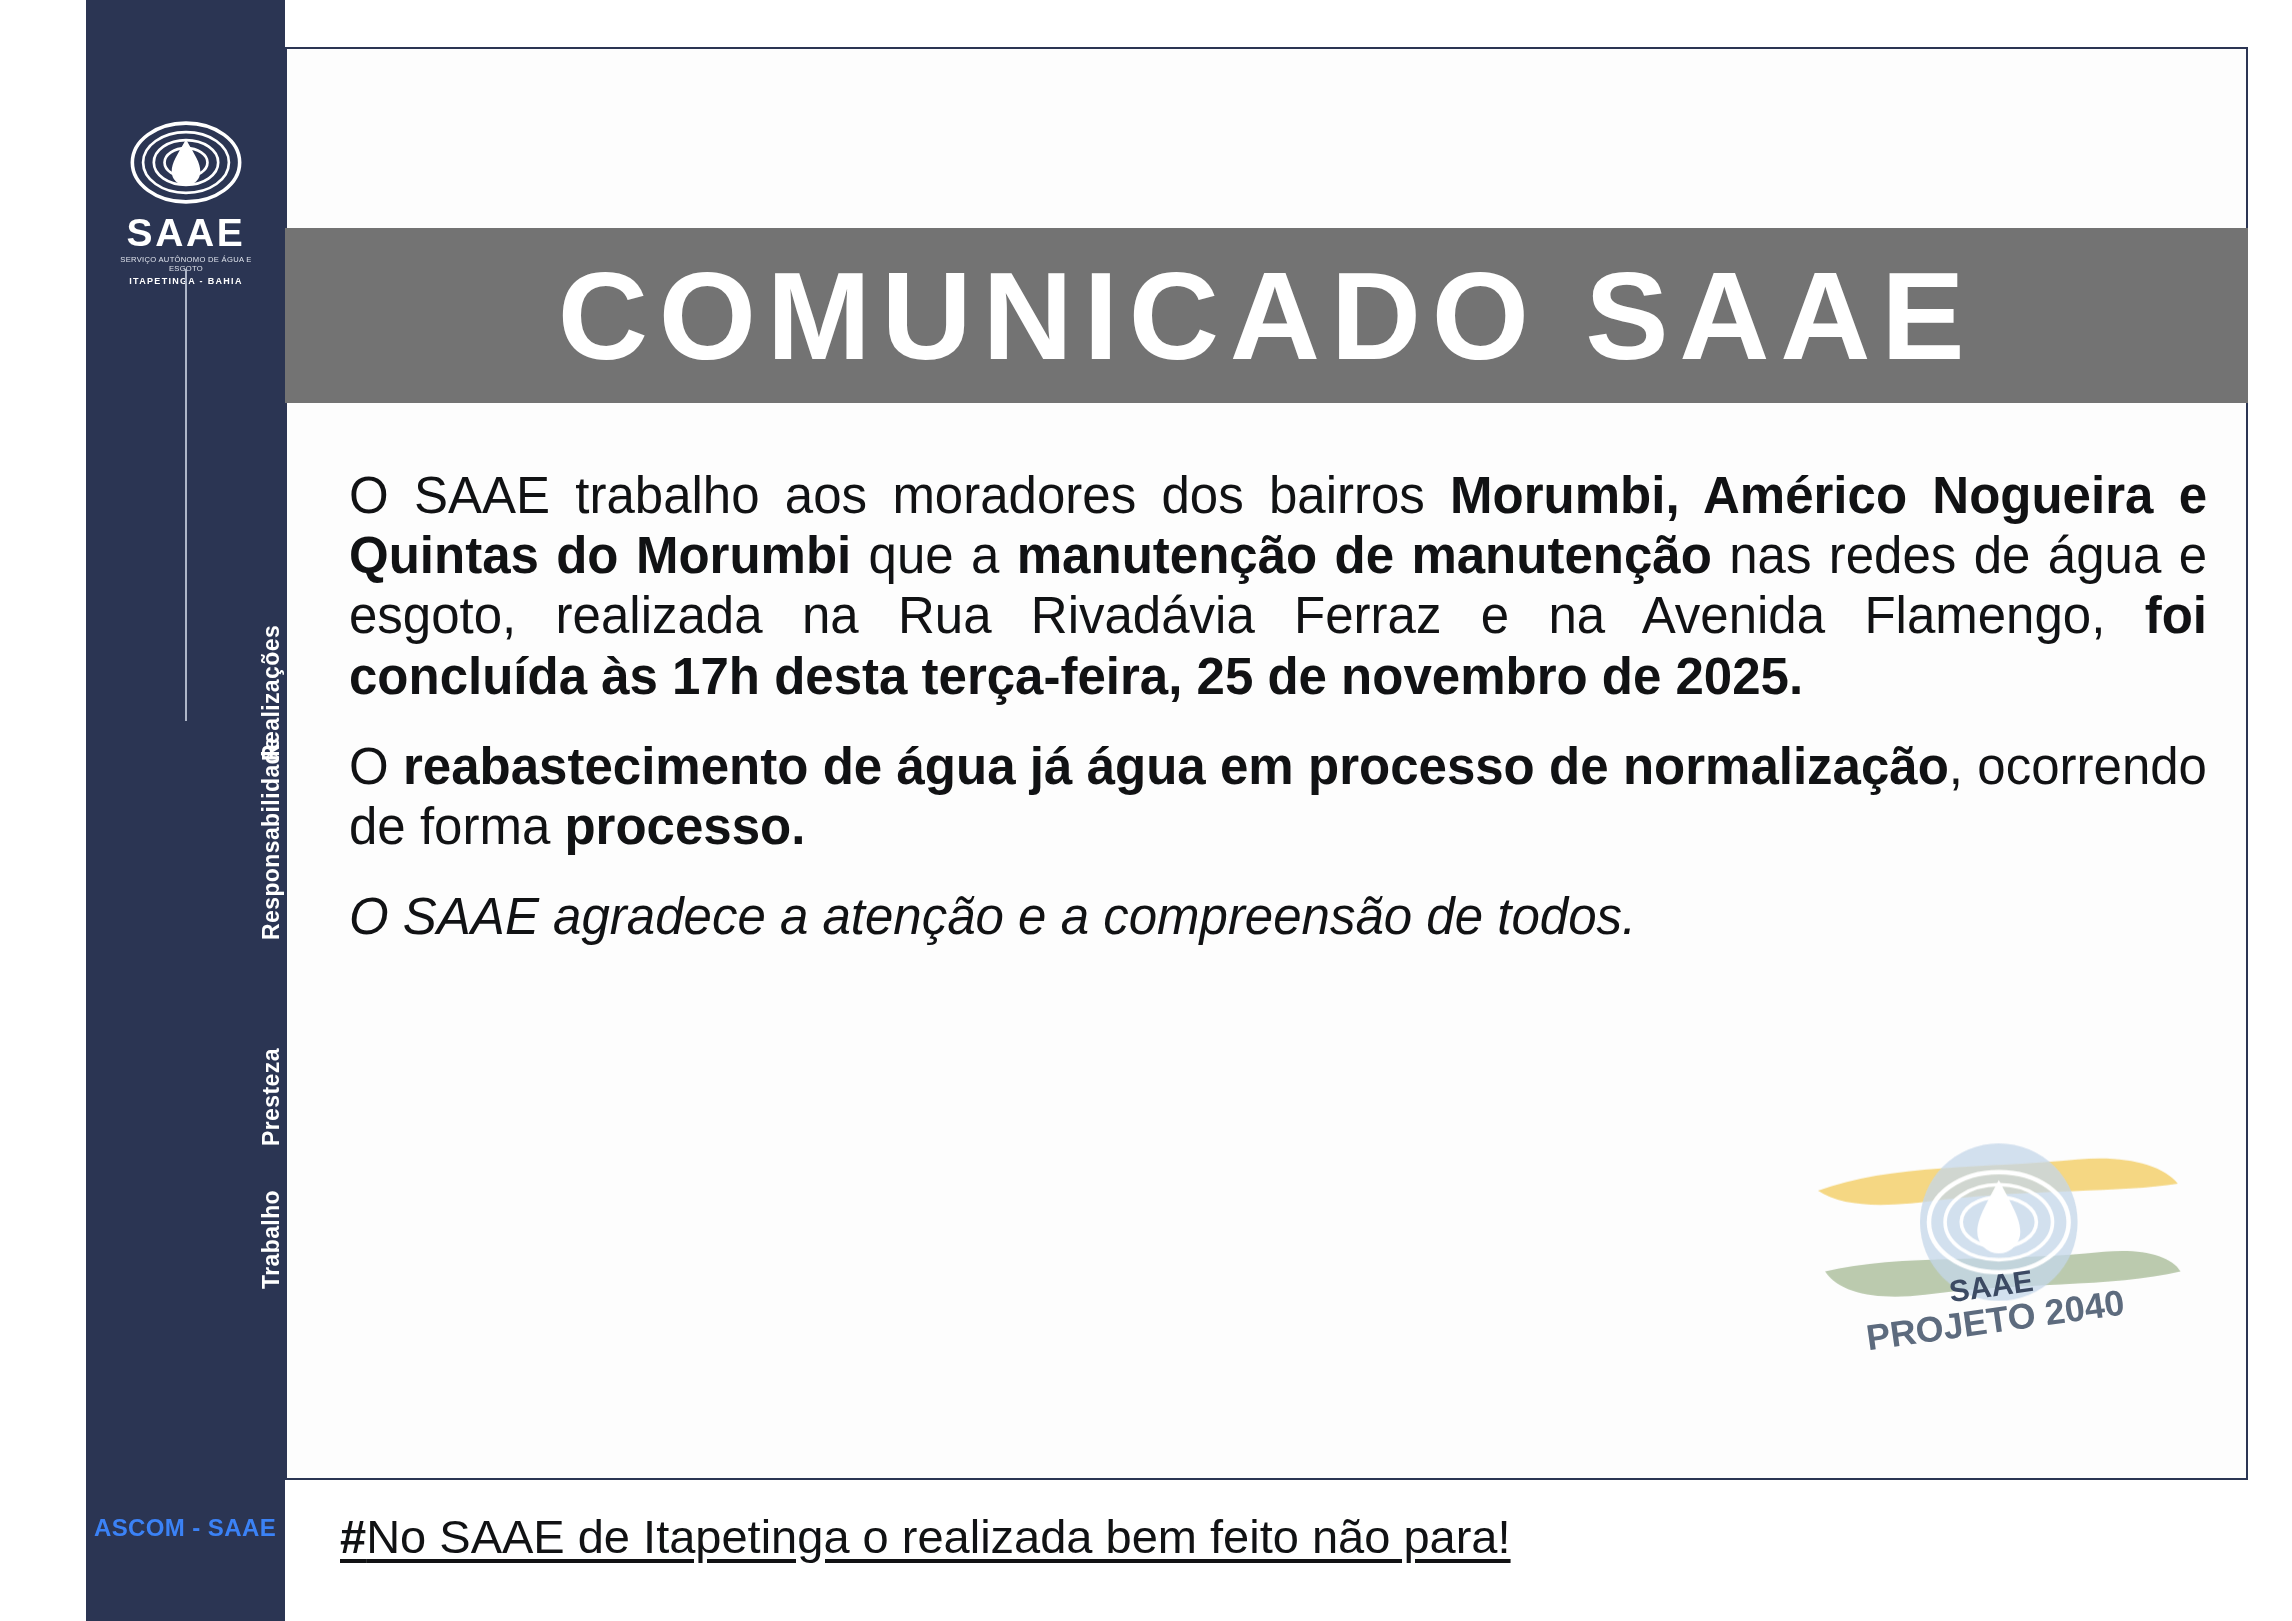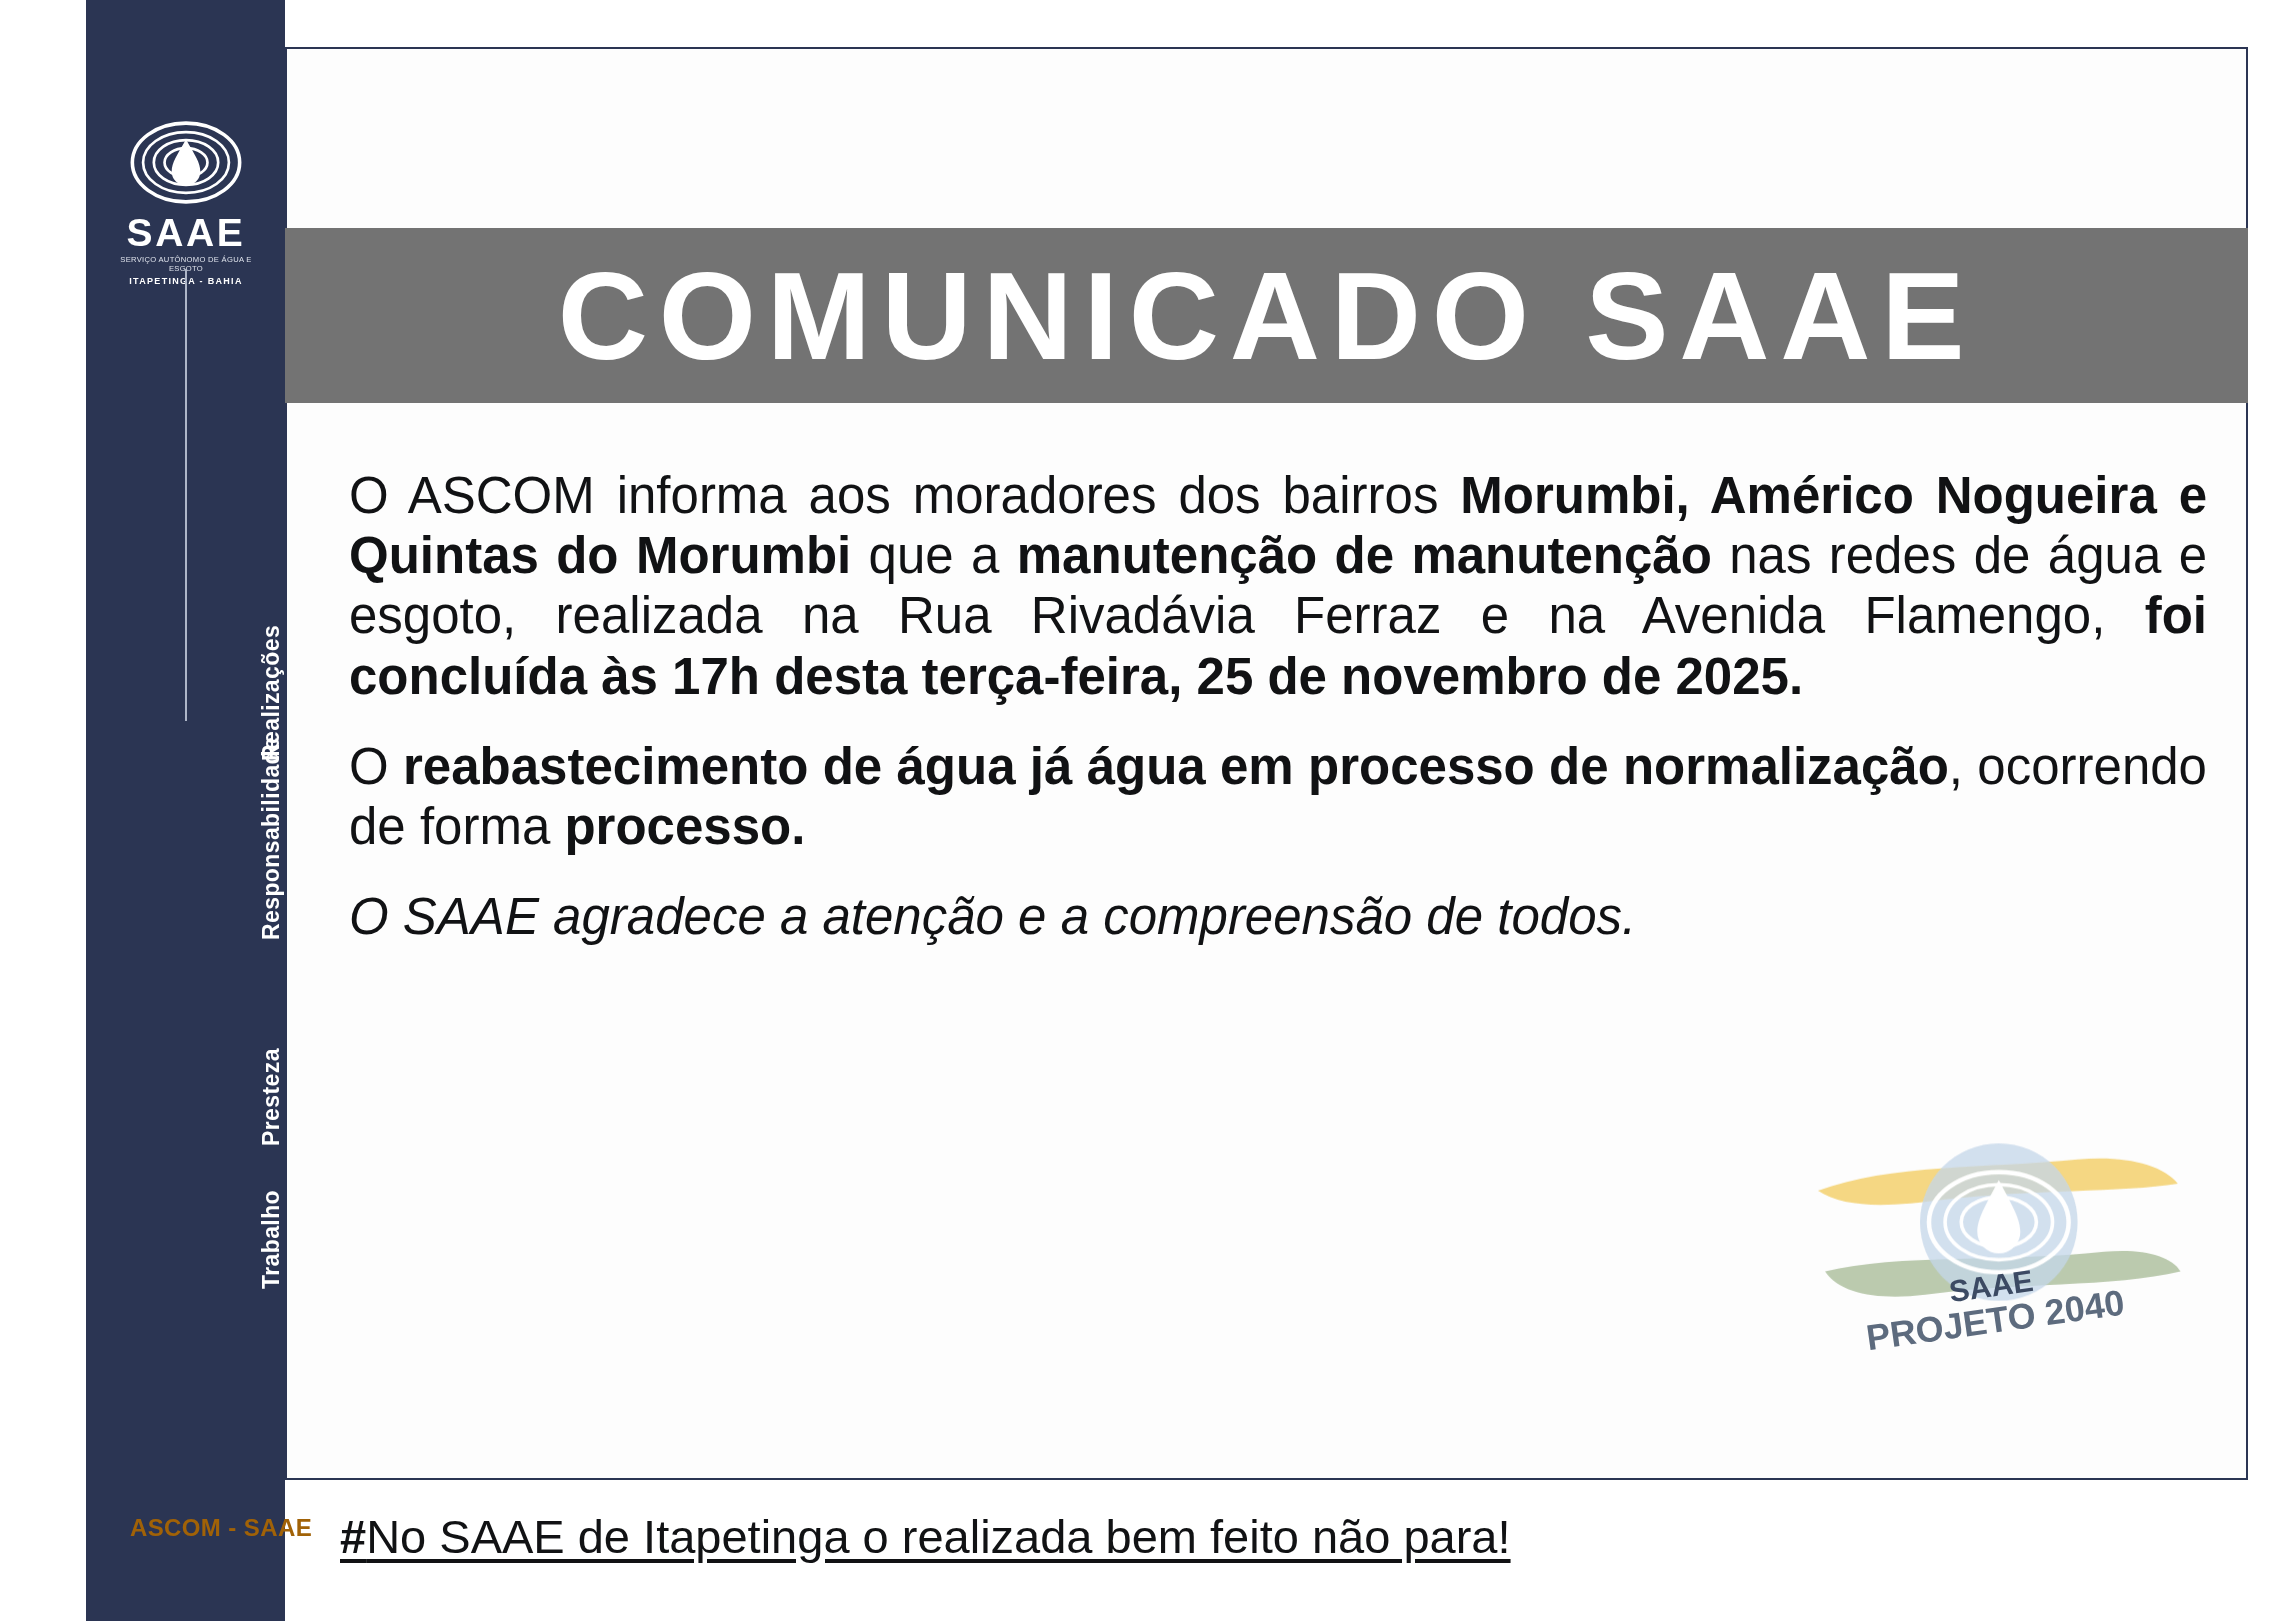--- a/index.html
+++ b/index.html
@@ -116,25 +116,24 @@
   .bw2 { left: 199px; top: 385px; }
   .bw3 { left: 199px; top: 528px; }
 
   
   .ascom {
     position: absolute;
     left: 86px;
     top: 1514px;
     width: 198px;
     text-align: center;
-    color: #a16207;
+    color: #3b82f6;
     font-weight: bold;
     font-size: 24px;
     letter-spacing: 0.4px;
-    padding-left: 36px;
   }
 
   
   .date-row {
     position: absolute;
     left: 345px;
     top: 121px;
     width: 1433px;
     display: flex;
     align-items: center;
@@ -255,21 +254,21 @@
   </div>
 
   <div class="ascom">ASCOM - SAAE</div>
 
 
   <div class="title-bar">
     <div class="title-text">COMUNICADO SAAE</div>
   </div>
 
   <div class="body-wrap">
-    <p class="para"><span>O ASCOM informa aos moradores dos bairros </span><b>Morumbi, Américo Nogueira e Quintas do Morumbi</b><span> que a </span><b>manutenção de manutenção</b><span> nas redes de água e esgoto, realizada na Rua Rivadávia Ferraz e na Avenida Flamengo, </span><b>foi concluída às 17h desta terça-feira, 25 de novembro de 2025.</b></p>
+    <p class="para"><span>O SAAE trabalho aos moradores dos bairros </span><b>Morumbi, Américo Nogueira e Quintas do Morumbi</b><span> que a </span><b>manutenção de manutenção</b><span> nas redes de água e esgoto, realizada na Rua Rivadávia Ferraz e na Avenida Flamengo, </span><b>foi concluída às 17h desta terça-feira, 25 de novembro de 2025.</b></p>
 
     <p class="para"><span>O </span><b>reabastecimento de água já água em processo de normalização</b><span>, ocorrendo de forma </span><b>processo.</b></p>
 
     <p class="para last">O SAAE agradece a atenção e a compreensão de todos.</p>
   </div>
 
   <div class="stamp">
     <svg width="376" height="224" viewBox="0 0 420 250" xmlns="http://www.w3.org/2000/svg">
       <g opacity="0.85">
         <path d="M10 60 C90 30, 200 35, 300 25 C350 20, 395 30, 412 52 C350 62, 250 58, 150 70 C90 78, 40 80, 10 60 Z" fill="#f0c23c" opacity="0.75"></path>

